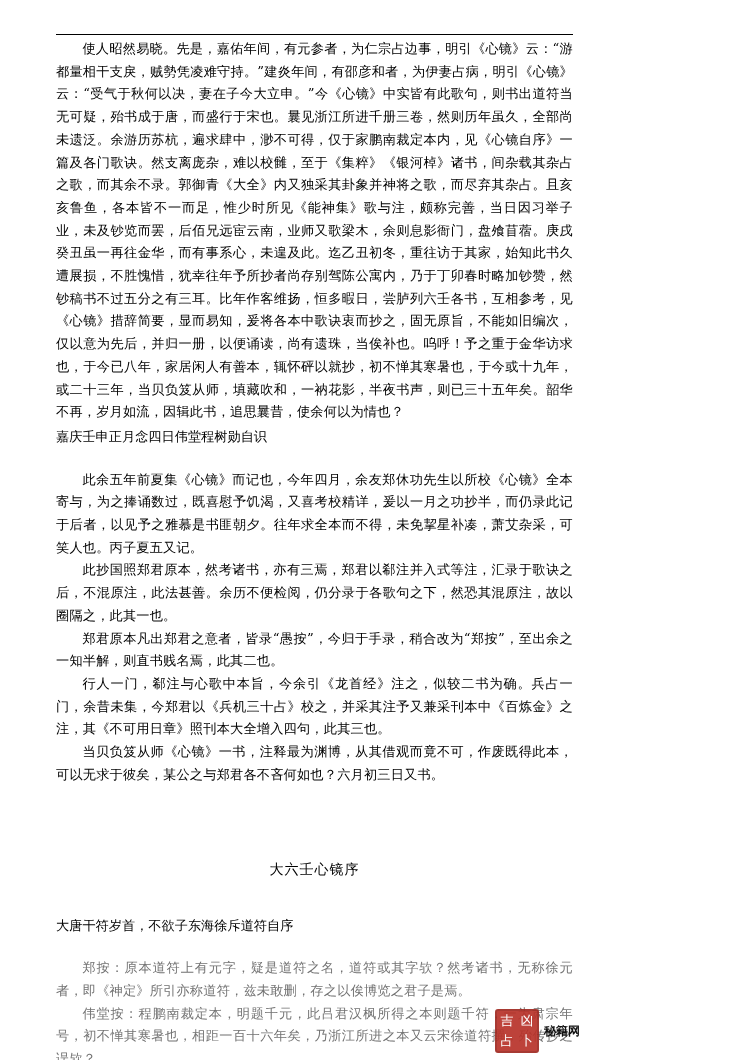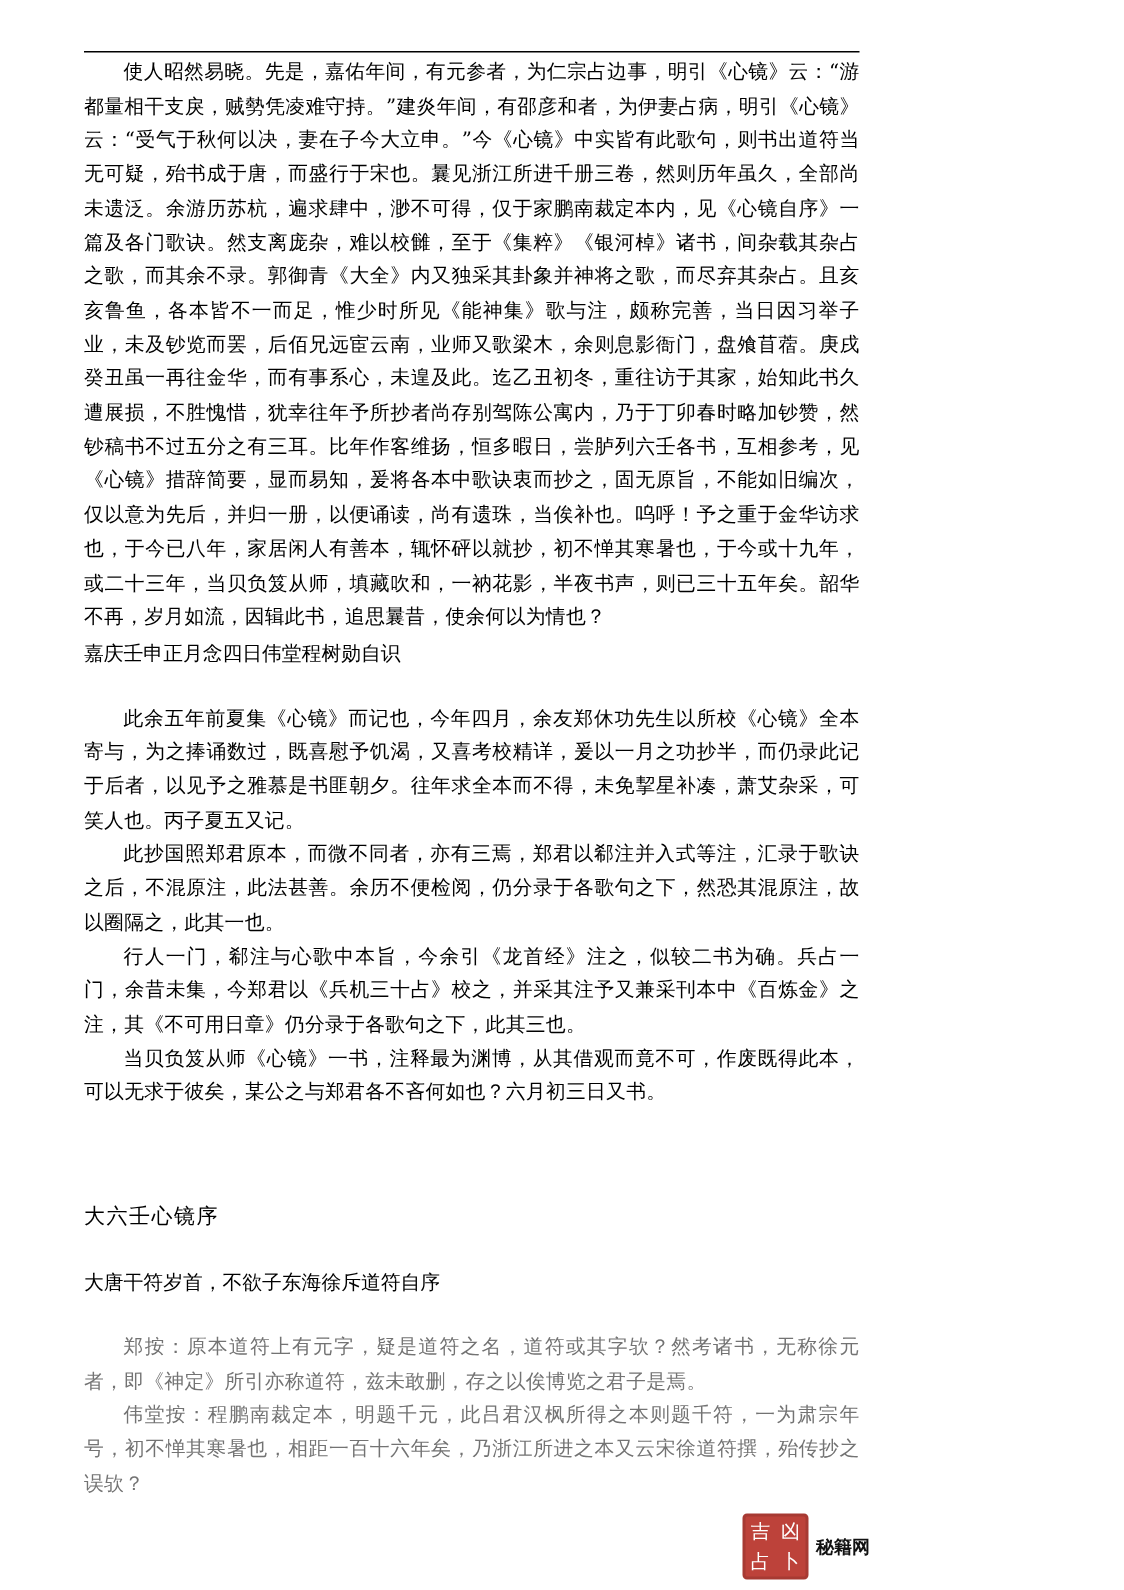--- a/index.html
+++ b/index.html
@@ -44,24 +44,24 @@
   .sig {
     text-align: left;
     margin-top: 2px;
     font-size: 13.2px;
     line-height: 1.72;
     padding-right: 6px;
   }
   .gap-m { height: 20px; }
   .gap-xl { height: 58px; }
   .title {
-    text-align: left;
+    text-align: center;
     font-size: 14px;
     line-height: 1.72;
-    margin: 0;
+    margin: 12px;
     letter-spacing: 1px;
   }
   .note {
     font-size: 13.2px;
     line-height: 1.72;
     text-indent: 2em;
     text-align: justify;
     text-justify: inter-ideograph;
     color: #737373;
   }
@@ -106,22 +106,23 @@
 <div class="page">
   <div class="rule-top"></div>
 
   <p class="indent">使人昭然易晓。先是，嘉佑年间，有元参者，为仁宗占边事，明引《心镜》云：“游都量相干支戾，贼勢凭凌难守持。”建炎年间，有邵彦和者，为伊妻占病，明引《心镜》云：“受气于秋何以决，妻在子今大立申。”今《心镜》中实皆有此歌句，则书出道符当无可疑，殆书成于唐，而盛行于宋也。曩见浙江所进千册三卷，然则历年虽久，全部尚未遗泛。余游历苏杭，遍求肆中，渺不可得，仅于家鹏南裁定本内，见《心镜自序》一篇及各门歌诀。然支离庞杂，难以校雠，至于《集粹》《银河棹》诸书，间杂载其杂占之歌，而其余不录。郭御青《大全》内又独采其卦象并神将之歌，而尽弃其杂占。且亥亥鲁鱼，各本皆不一而足，惟少时所见《能神集》歌与注，颇称完善，当日因习举子业，未及钞览而罢，后佰兄远宦云南，业师又歌梁木，余则息影衙门，盘飧苜蓿。庚戌癸丑虽一再往金华，而有事系心，未遑及此。迄乙丑初冬，重往访于其家，始知此书久遭展损，不胜愧惜，犹幸往年予所抄者尚存别驾陈公寓内，乃于丁卯春时略加钞赞，然钞稿书不过五分之有三耳。比年作客维扬，恒多暇日，尝胪列六壬各书，互相参考，见《心镜》措辞简要，显而易知，爰将各本中歌诀衷而抄之，固无原旨，不能如旧编次，仅以意为先后，并归一册，以便诵读，尚有遗珠，当俟补也。呜呼！予之重于金华访求也，于今已八年，家居闲人有善本，辄怀砰以就抄，初不惮其寒暑也，于今或十九年，或二十三年，当贝负笈从师，填藏吹和，一衲花影，半夜书声，则已三十五年矣。韶华不再，岁月如流，因辑此书，追思曩昔，使余何以为情也？</p>
 
   <div class="sig">嘉庆壬申正月念四日伟堂程树勋自识</div>
 
   <div class="gap-m"></div>
 
   <p class="indent">此余五年前夏集《心镜》而记也，今年四月，余友郑休功先生以所校《心镜》全本寄与，为之捧诵数过，既喜慰予饥渴，又喜考校精详，爰以一月之功抄半，而仍录此记于后者，以见予之雅慕是书匪朝夕。往年求全本而不得，未免挈星补凑，萧艾杂采，可笑人也。丙子夏五又记。</p>
-  <p class="indent">此抄国照郑君原本，而微不同者，亦有三焉，郑君以郗注并入式等注，汇录于歌诀之后，不混原注，此法甚善。余历不便检阅，仍分录于各歌句之下，然恐其混原注，故以圈隔之，此其一也。</p>
-  <p class="indent">行人一门，郗注与心歌中本旨，今余引《龙首经》注之，似较二书为确。兵占一门，余昔未集，今郑君以《兵机三十占》校之，并采其注予又兼采刊本中《百炼金》之注，其《不可用日章》仍分录于各歌句之下，此其三也。</p>
+  <p class="indent">此抄国照郑君原本，然考诸书，亦有三焉，郑君以郗注并入式等注，汇录于歌诀之后，不混原注，此法甚善。余历不便检阅，仍分录于各歌句之下，然恐其混原注，故以圈隔之，此其一也。</p>
+  <p class="indent">郑君原本凡出郑君之意者，皆录“愚按”，今归于手录，稍合改为“郑按”，至出余之一知半解，则直书贱名焉，此其二也。</p>
+  <p class="indent">行人一门，郗注与心歌中本旨，今余引《龙首经》注之，似较二书为确。兵占一门，余昔未集，今郑君以《兵机三十占》校之，并采其注予又兼采刊本中《百炼金》之注，其《不可用日章》照刊本大全增入四句，此其三也。</p>
   <p class="indent">当贝负笈从师《心镜》一书，注释最为渊博，从其借观而竟不可，作废既得此本，可以无求于彼矣，某公之与郑君各不吝何如也？六月初三日又书。</p>
 
   <div class="gap-xl"></div>
 
   <p class="title">大六壬心镜序</p>
 
   <div class="gap-m"></div>
 
 
   <div class="sig">大唐干符岁首，不欲子东海徐斥道符自序</div>

